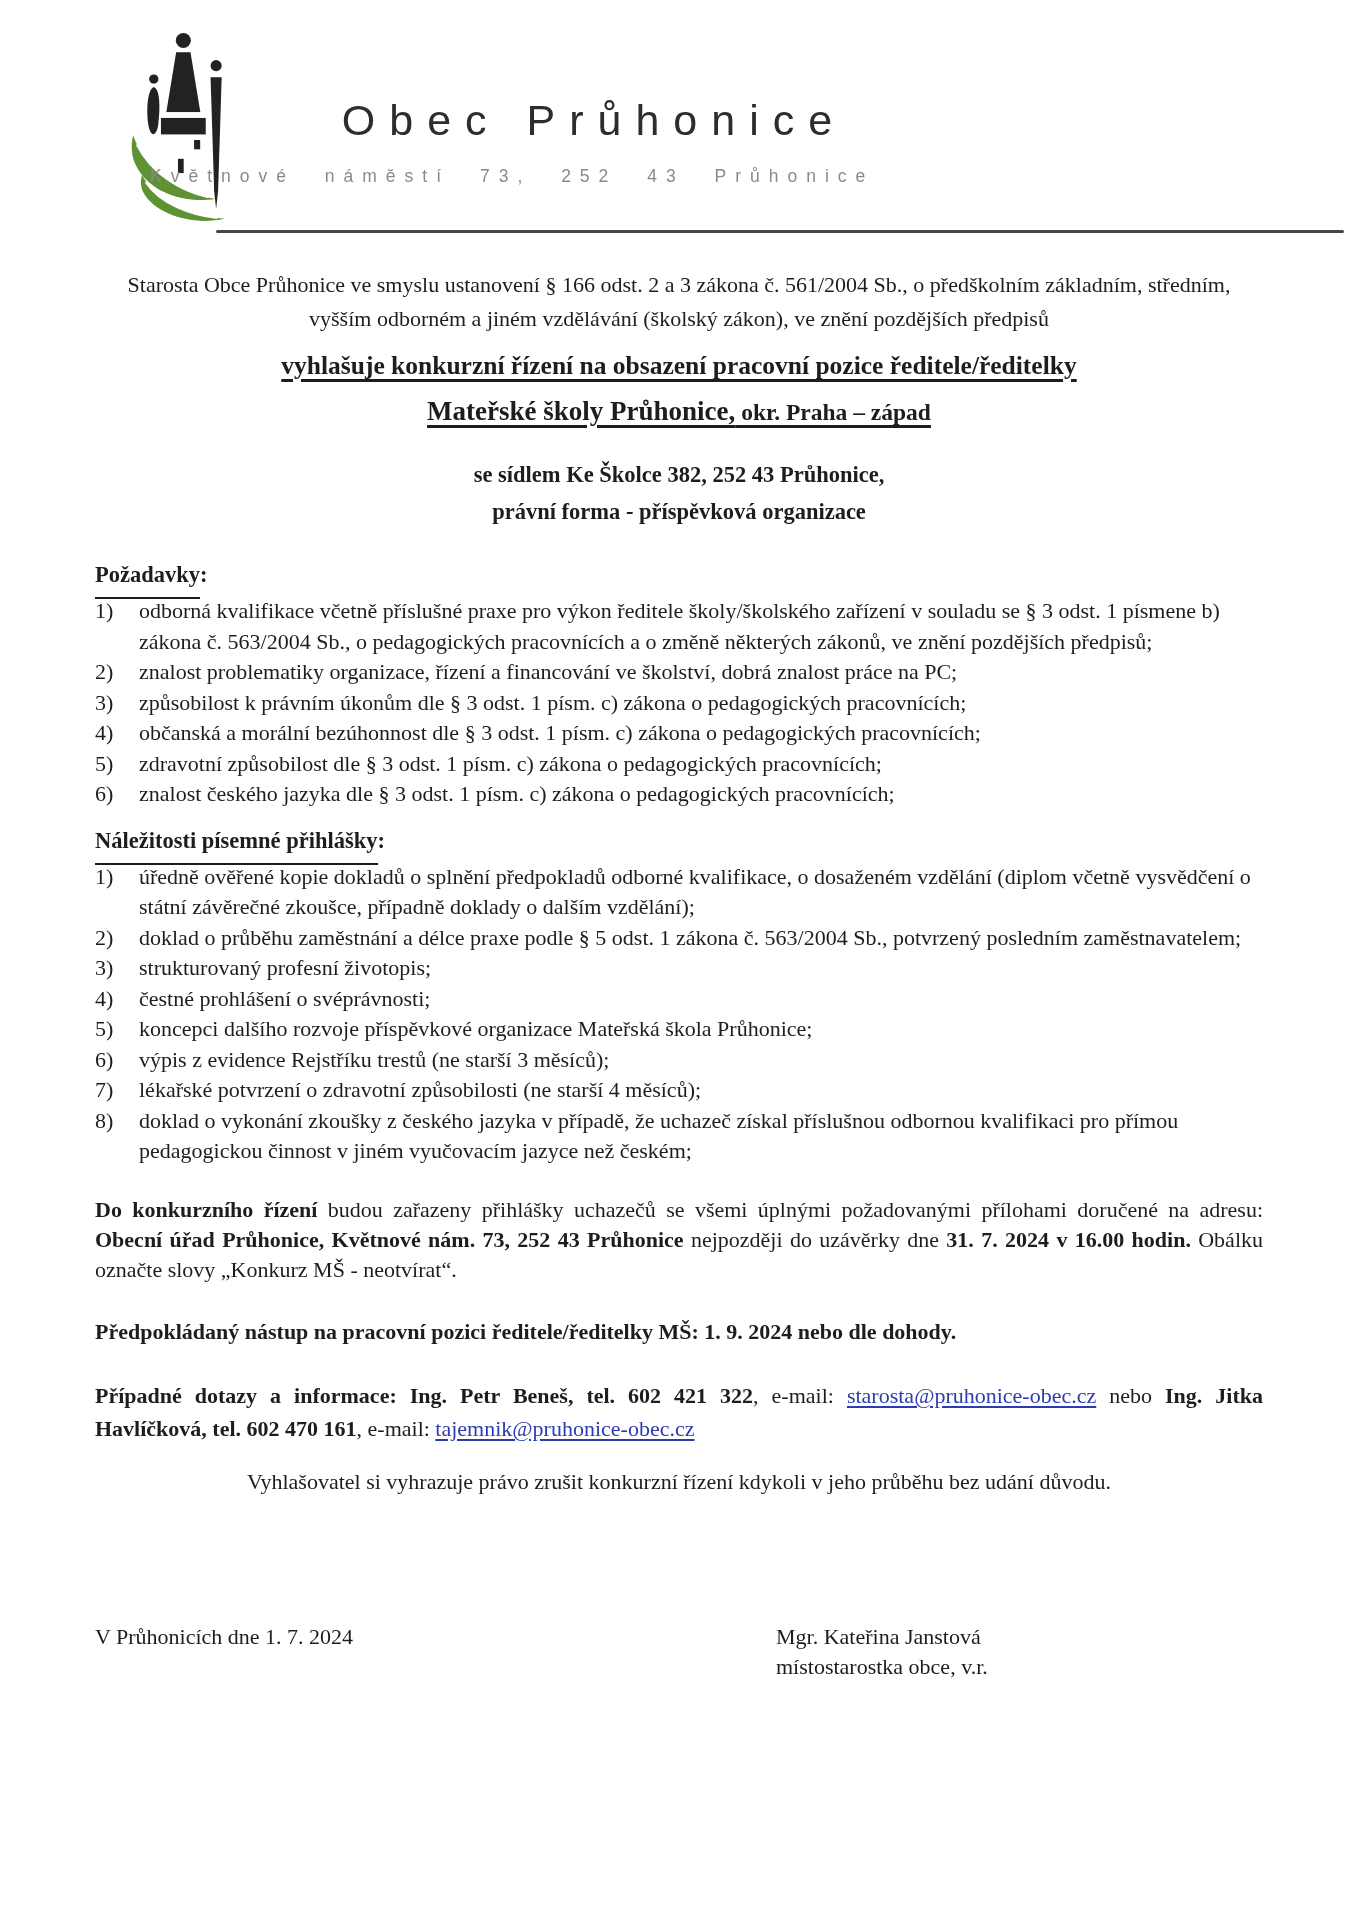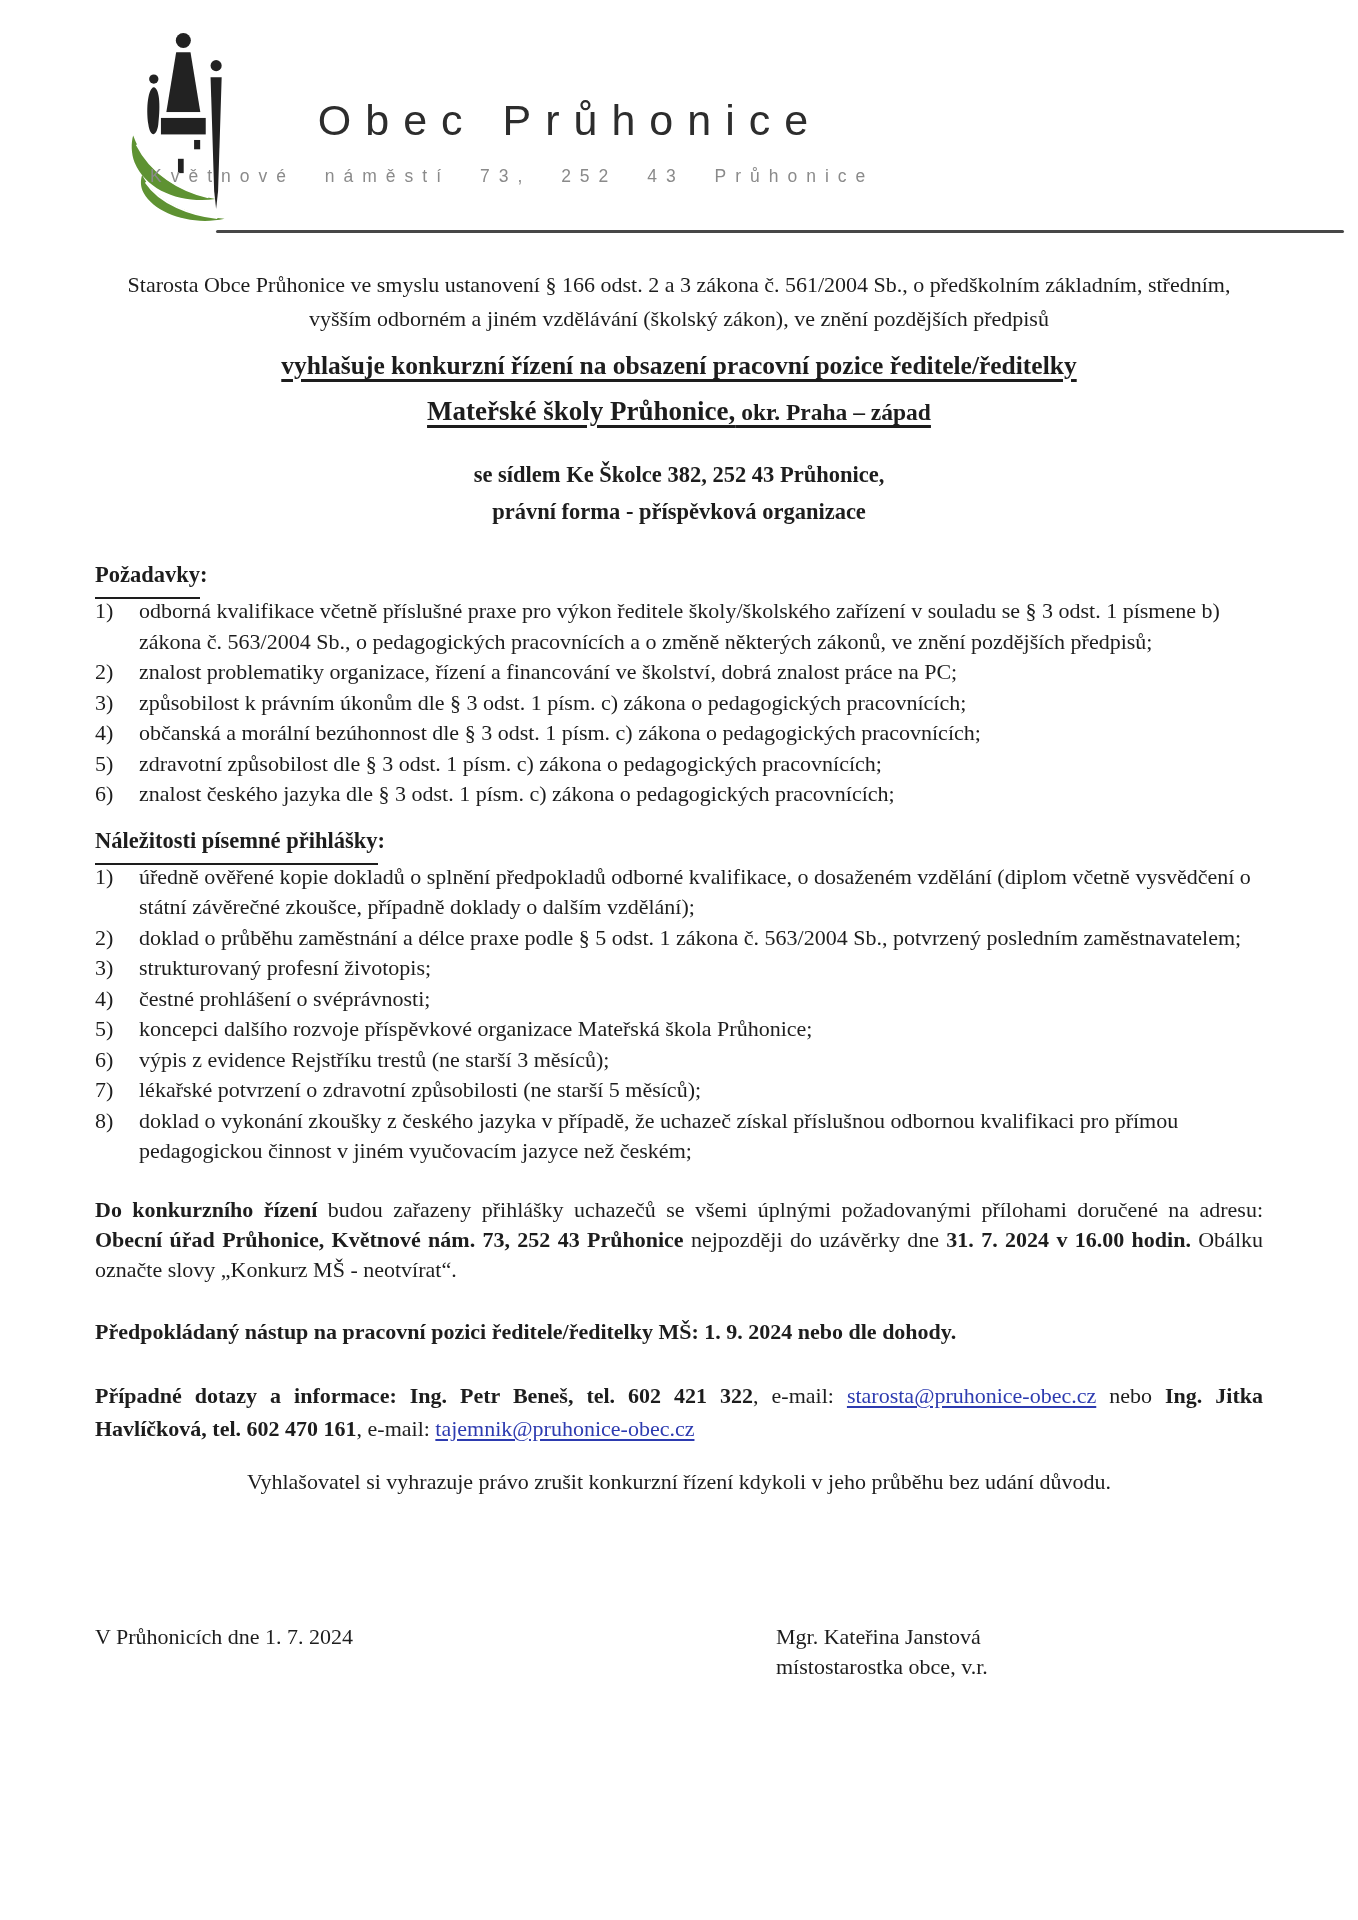--- a/index.html
+++ b/index.html
@@ -14,21 +14,21 @@
   }
 
   
   .letterhead { position:relative; height:238px; }
   .logo { position:absolute; left:122px; top:28px; width:180px; height:215px; }
   .org-name {
     position:absolute; left:160px; top:96px; width:820px;
     text-align:center;
     font-family:"Liberation Sans", sans-serif;
     font-size:43px; font-weight:400; letter-spacing:14px;
-    color:#2d2d2d; white-space:nowrap;
+    color:#2d2d2d; white-space:nowrap;padding-left:24px;
   }
   .org-address {
     position:absolute; left:150px; top:166px; width:870px;
     text-align:left;
     font-family:"Liberation Sans", sans-serif;
     font-size:17.5px; letter-spacing:9px; word-spacing:16px;
     color:#8a8a8a; white-space:nowrap;
   }
   .head-rule {
     position:absolute; left:216px; top:230px; width:1128px; height:2.5px;
@@ -133,21 +133,21 @@
 
     <h2 class="section second"><span class="hu">Náležitosti písemné přihlášky</span><span>:</span></h2>
 
     <ol class="numlist">
       <li><span class="num">1)</span><span>úředně ověřené kopie dokladů o splnění předpokladů odborné kvalifikace, o dosaženém vzdělání (diplom včetně vysvědčení o státní závěrečné zkoušce, případně doklady o dalším vzdělání);</span></li>
       <li><span class="num">2)</span><span>doklad o průběhu zaměstnání a délce praxe podle § 5 odst. 1 zákona č. 563/2004 Sb., potvrzený posledním zaměstnavatelem;</span></li>
       <li><span class="num">3)</span><span>strukturovaný profesní životopis;</span></li>
       <li><span class="num">4)</span><span>čestné prohlášení o svéprávnosti;</span></li>
       <li><span class="num">5)</span><span>koncepci dalšího rozvoje příspěvkové organizace Mateřská škola Průhonice;</span></li>
       <li><span class="num">6)</span><span>výpis z evidence Rejstříku trestů (ne starší 3 měsíců);</span></li>
-      <li><span class="num">7)</span><span>lékařské potvrzení o zdravotní způsobilosti (ne starší 5 měsíců);</span></li>
+      <li><span class="num">7)</span><span>lékařské potvrzení o zdravotní způsobilosti (ne starší 4 měsíců);</span></li>
       <li><span class="num">8)</span><span>doklad o vykonání zkoušky z českého jazyka v případě, že uchazeč získal příslušnou odbornou kvalifikaci pro přímou pedagogickou činnost v jiném vyučovacím jazyce než českém;</span></li>
     </ol>
 
     <p class="delivery just"><b>Do konkurzního řízení</b><span> budou zařazeny přihlášky uchazečů se všemi úplnými požadovanými přílohami doručené na adresu: </span><b>Obecní úřad Průhonice, Květnové nám. 73, 252 43 Průhonice</b><span> nejpozději do uzávěrky dne </span><b>31. 7. 2024 v 16.00 hodin.</b><span> Obálku označte slovy „Konkurz MŠ - neotvírat“.</span></p>
 
     <p class="start-date">Předpokládaný nástup na pracovní pozici ředitele/ředitelky MŠ: 1. 9. 2024 nebo dle dohody.</p>
 
     <p class="contacts just"><b>Případné dotazy a informace: Ing. Petr Beneš, tel. 602 421 322</b><span>, e-mail: </span><a>starosta@pruhonice-obec.cz</a><span> nebo </span><b>Ing. Jitka Havlíčková, tel. 602 470 161</b><span>, e-mail: </span><a>tajemnik@pruhonice-obec.cz</a></p>
 
     <p class="cancellation">Vyhlašovatel si vyhrazuje právo zrušit konkurzní řízení kdykoli v jeho průběhu bez udání důvodu.</p>

